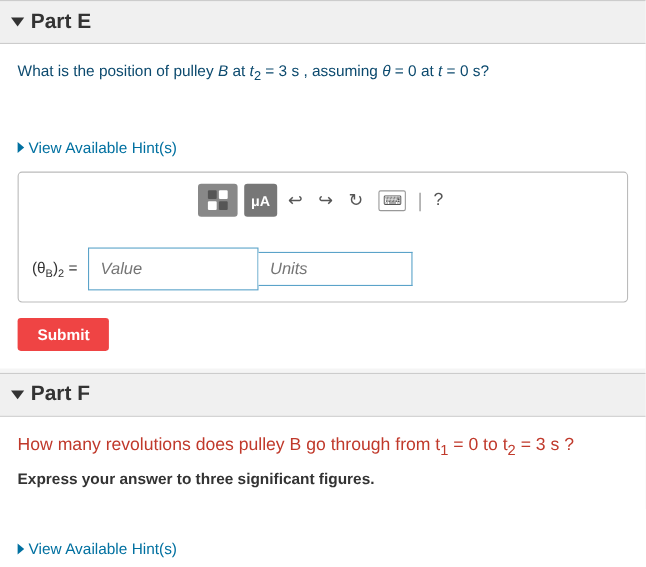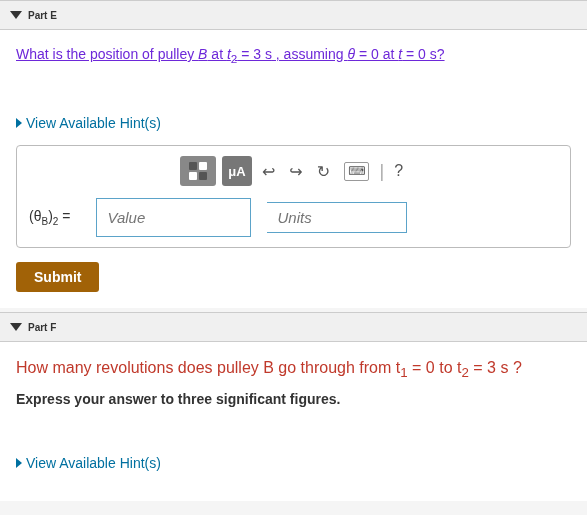--- a/index.html
+++ b/index.html
@@ -28,34 +28,33 @@
       height: 0;
       border-top: 6px solid transparent;
       border-bottom: 6px solid transparent;
       border-left: 8px solid #333;
       transform: rotate(90deg);
       display: inline-block;
     }
 
     .section-title {
       font-weight: bold;
-      font-size: 10px;
+      font-size: 19px;
     }
 
     .section-body {
       background: #fff;
       padding: 14px 16px 16px 16px;
     }
 
     .question-text {
       font-size: 14px;
-      color: #6d28d9;
+      color: #0c4a6e;
       margin-bottom: 8px;
       line-height: 1.5;
-      text-decoration: underline;
     }
 
     .question-text .var {
       font-style: italic;
     }
 
     .bold-instruction {
       font-weight: bold;
       font-size: 14px;
       margin-bottom: 10px;
@@ -87,21 +86,21 @@
       border-radius: 4px;
       padding: 10px 12px;
       background: #fff;
       margin-bottom: 14px;
     }
 
     .toolbar {
       display: flex;
       align-items: center;
       gap: 6px;
-      margin-bottom: 12px;
+      margin-bottom: 28px;
       justify-content: center;
     }
 
     .toolbar-btn {
       background: #777;
       border: none;
       border-radius: 3px;
       color: #fff;
       cursor: pointer;
       padding: 4px 6px;
@@ -136,21 +135,21 @@
     }
 
     .toolbar-separator {
       color: #aaa;
       font-size: 18px;
     }
 
     .answer-row {
       display: flex;
       align-items: center;
-      gap: 16px;
+      gap: 0;
     }
 
     .answer-label {
       font-size: 14px;
       color: #333;
       margin-right: 10px;
       white-space: nowrap;
     }
 
     .answer-label sub {
@@ -174,21 +173,21 @@
       padding: 6px 10px;
       font-size: 15px;
       color: #701a75;
       font-style: italic;
       width: 140px;
       outline: none;
       background: #fff;
     }
 
     .submit-btn {
-      background: #a16207;
+      background: #ef4444;
       color: #fff;
       border: none;
       border-radius: 3px;
       padding: 7px 18px;
       font-size: 14px;
       cursor: pointer;
       font-weight: bold;
     }
 
     

